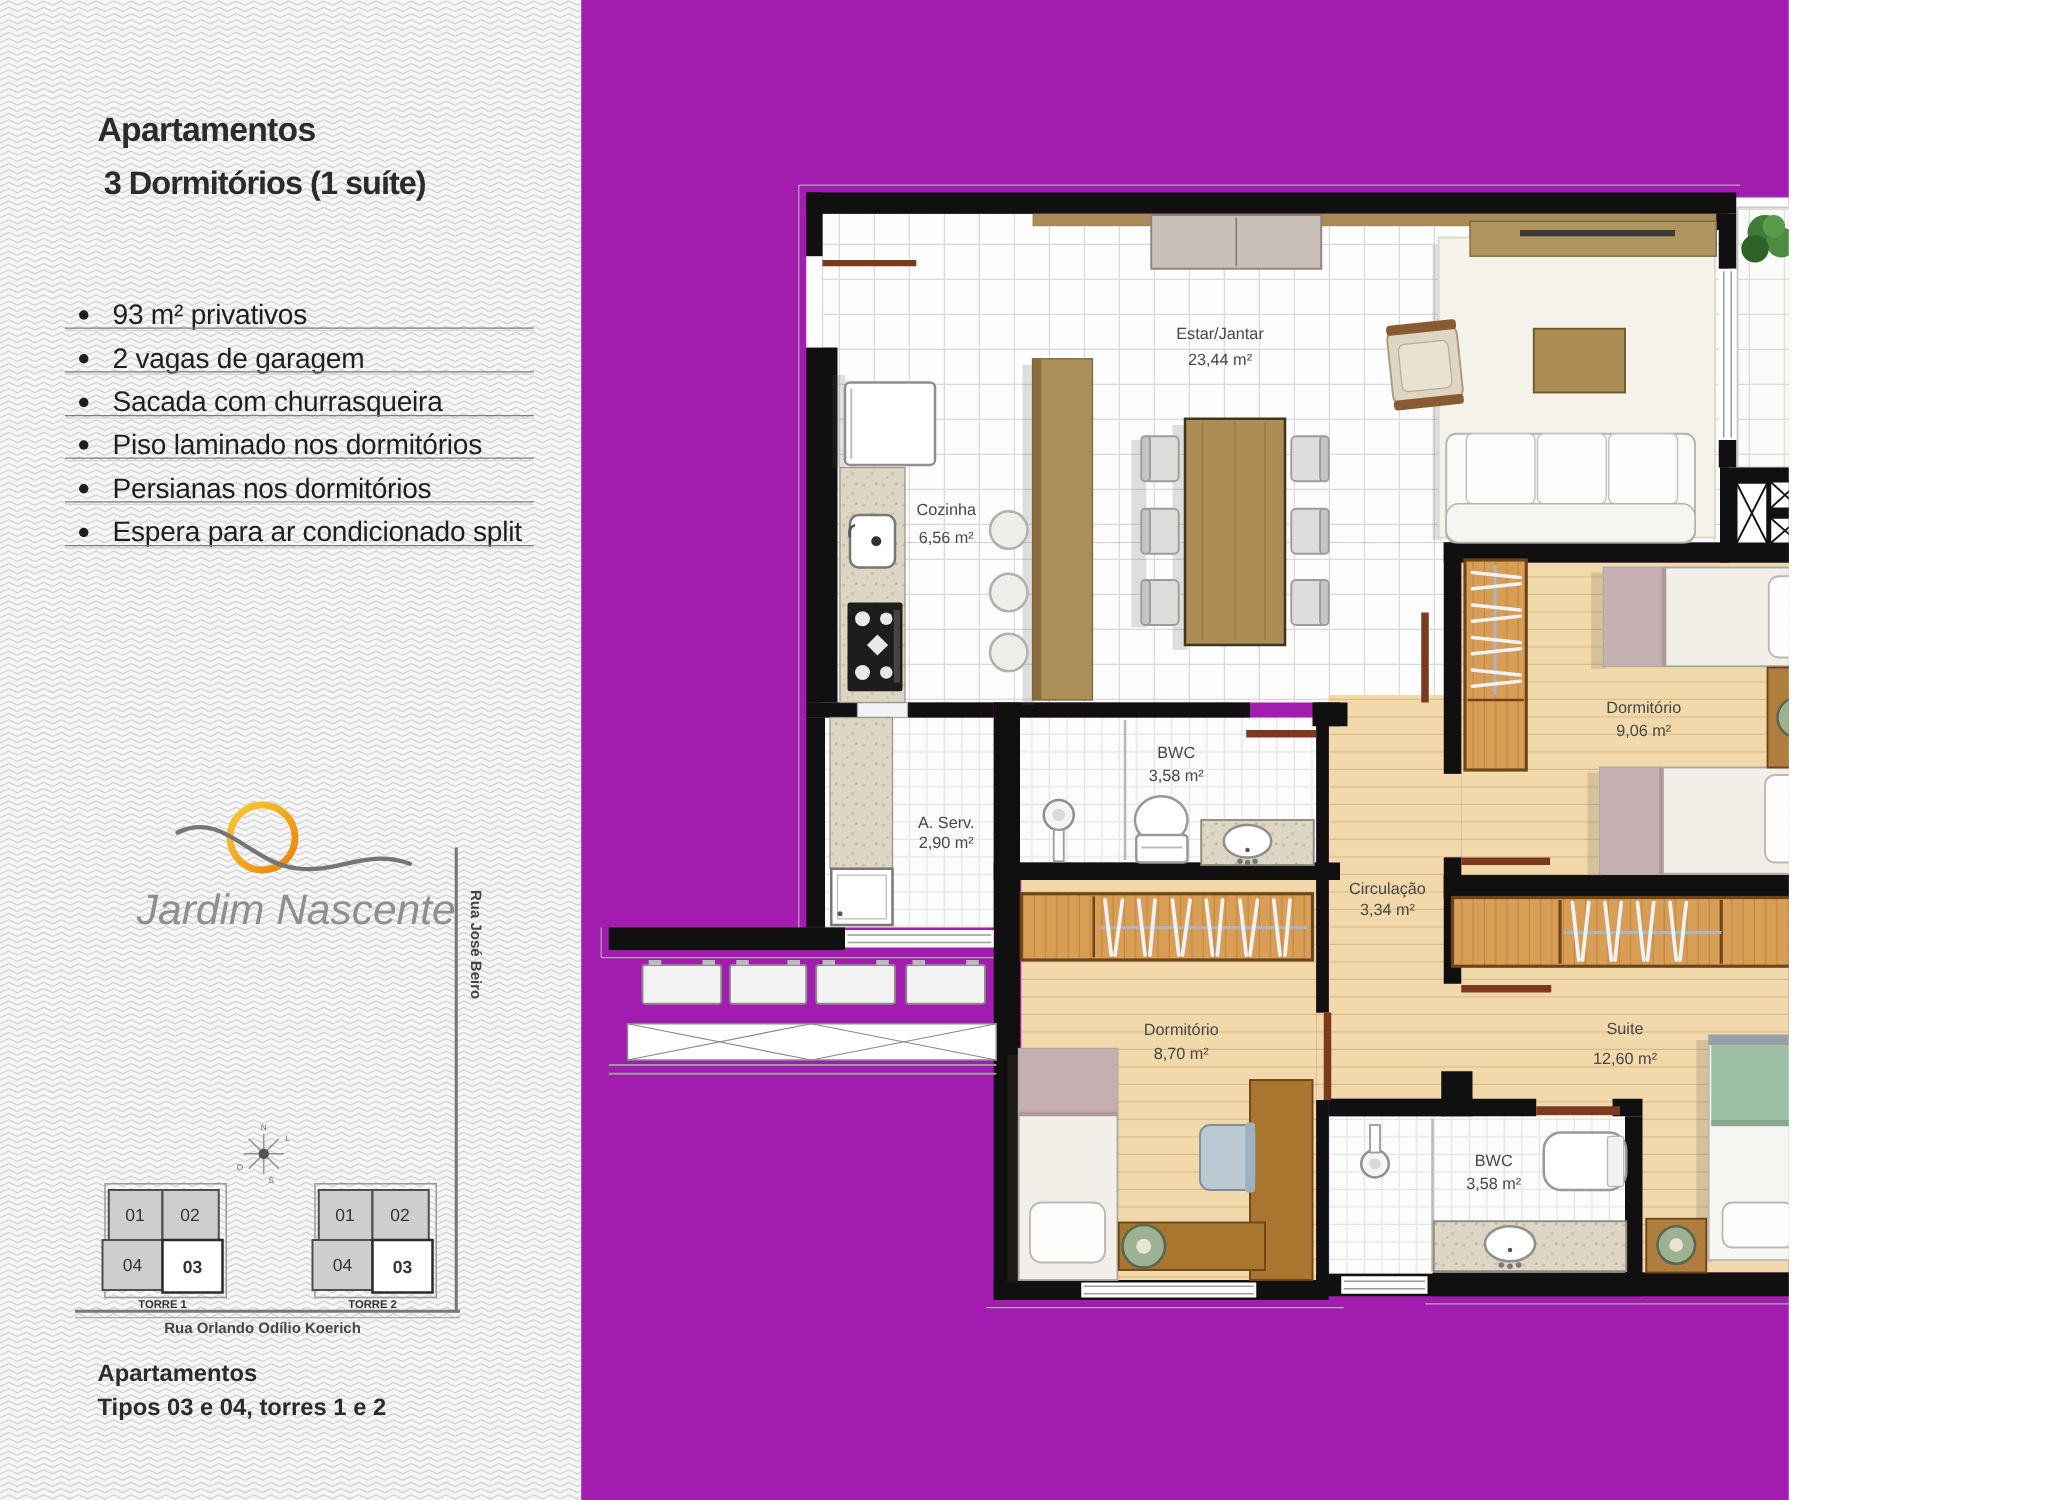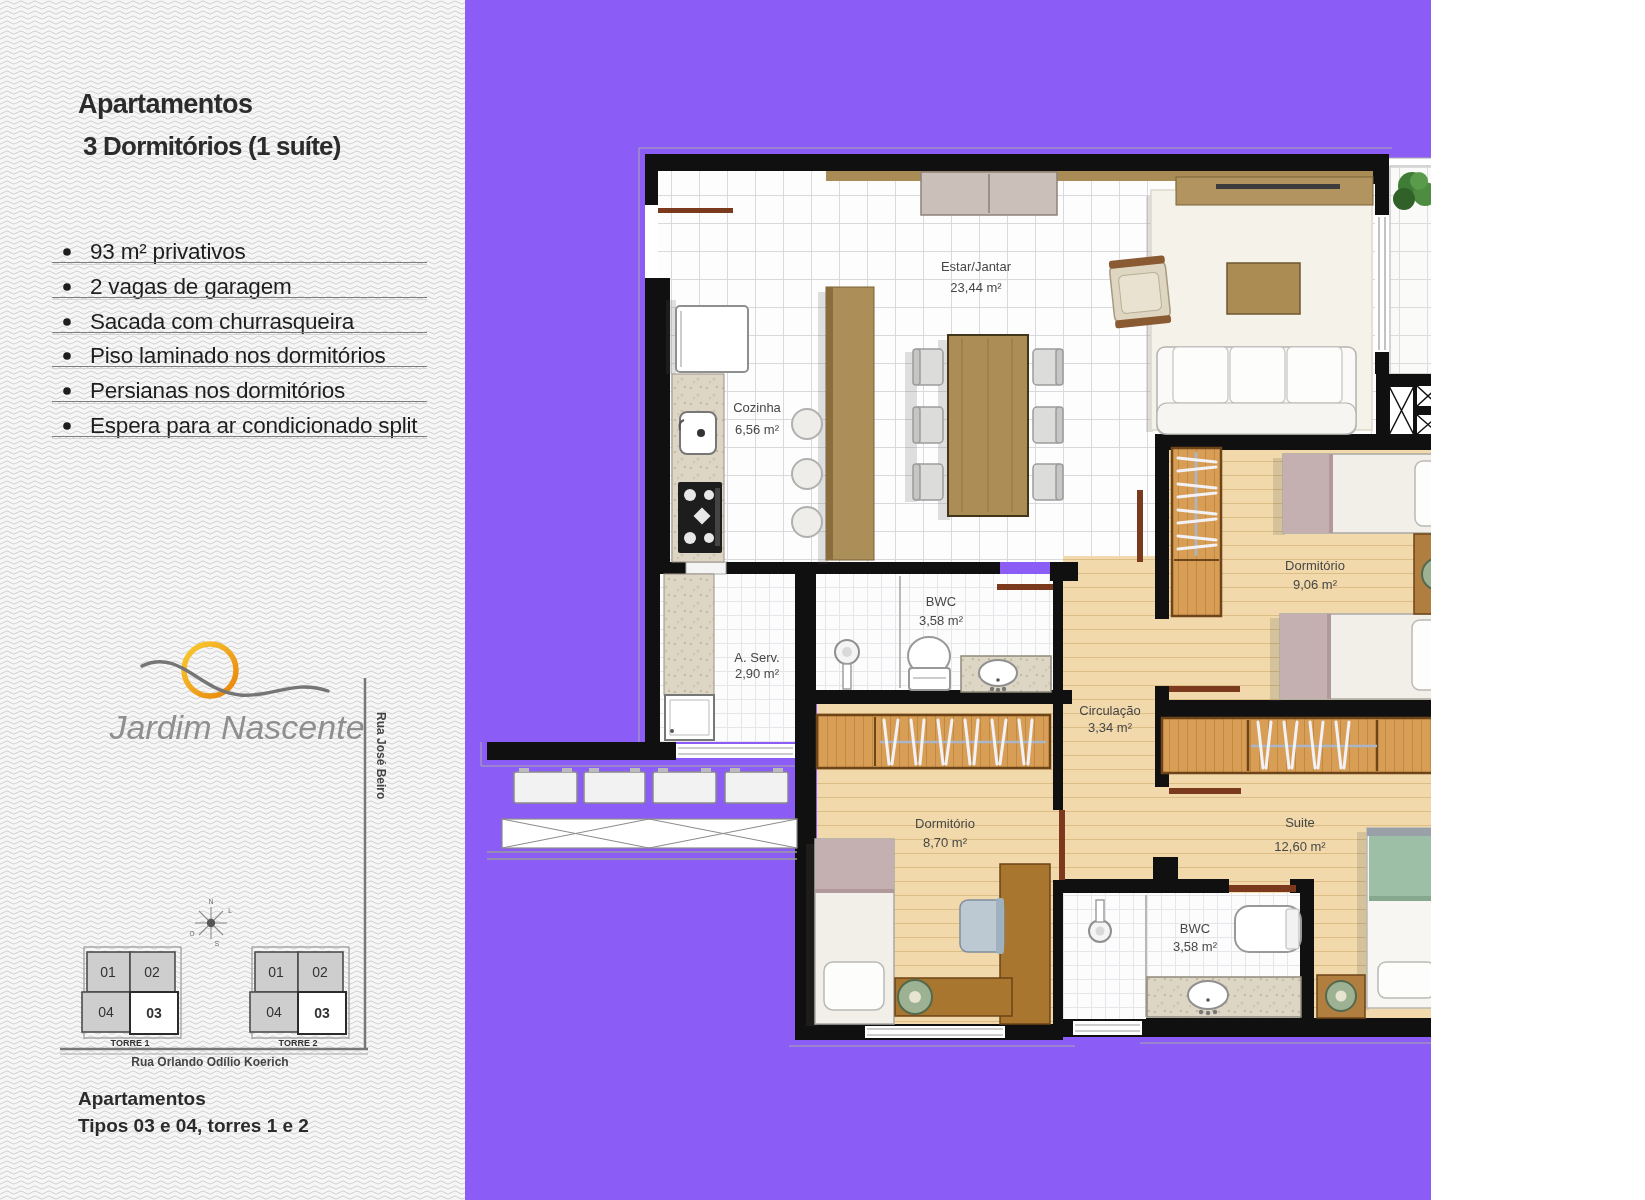--- a/index.html
+++ b/index.html
@@ -1,16 +1,16 @@
 <!DOCTYPE html>
 <html><head>
 <meta charset="utf-8">
 <style>
   html,body{margin:0;padding:0;background:#fff;}
-  #page{position:relative;width:1431px;height:1200px;overflow:hidden;background:#8b5cf6;
+  #page{position:relative;width:1431px;height:1200px;overflow:hidden;background:#a21caf;
         font-family:"Liberation Sans",sans-serif;}
   svg text{font-family:"Liberation Sans",sans-serif;}
 </style>
 </head>
 <body>
 <div id="page">
 <svg width="1645" height="1200" viewBox="0 0 1645 1200">
 <defs>
   <pattern id="chev" width="28" height="5" patternUnits="userSpaceOnUse">
     <rect width="28" height="5" fill="#f6f6f6"></rect>

